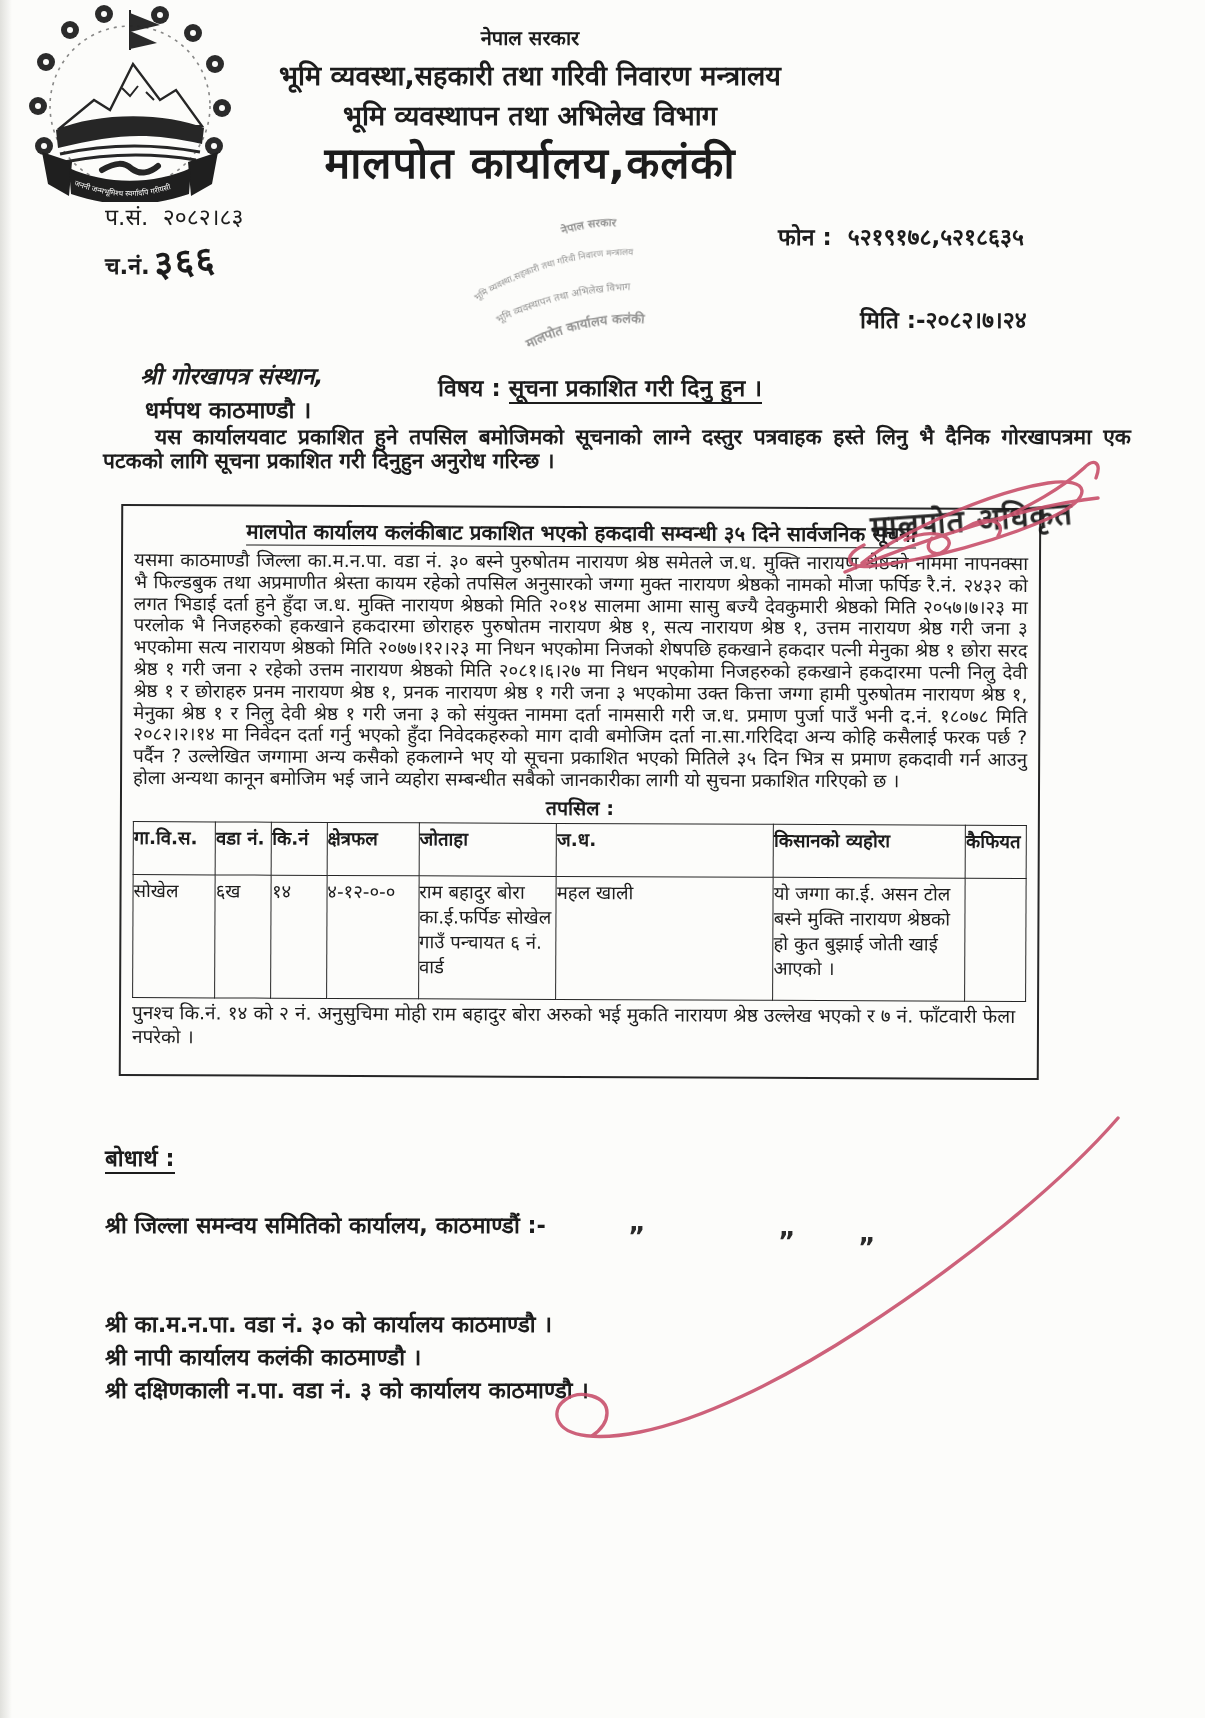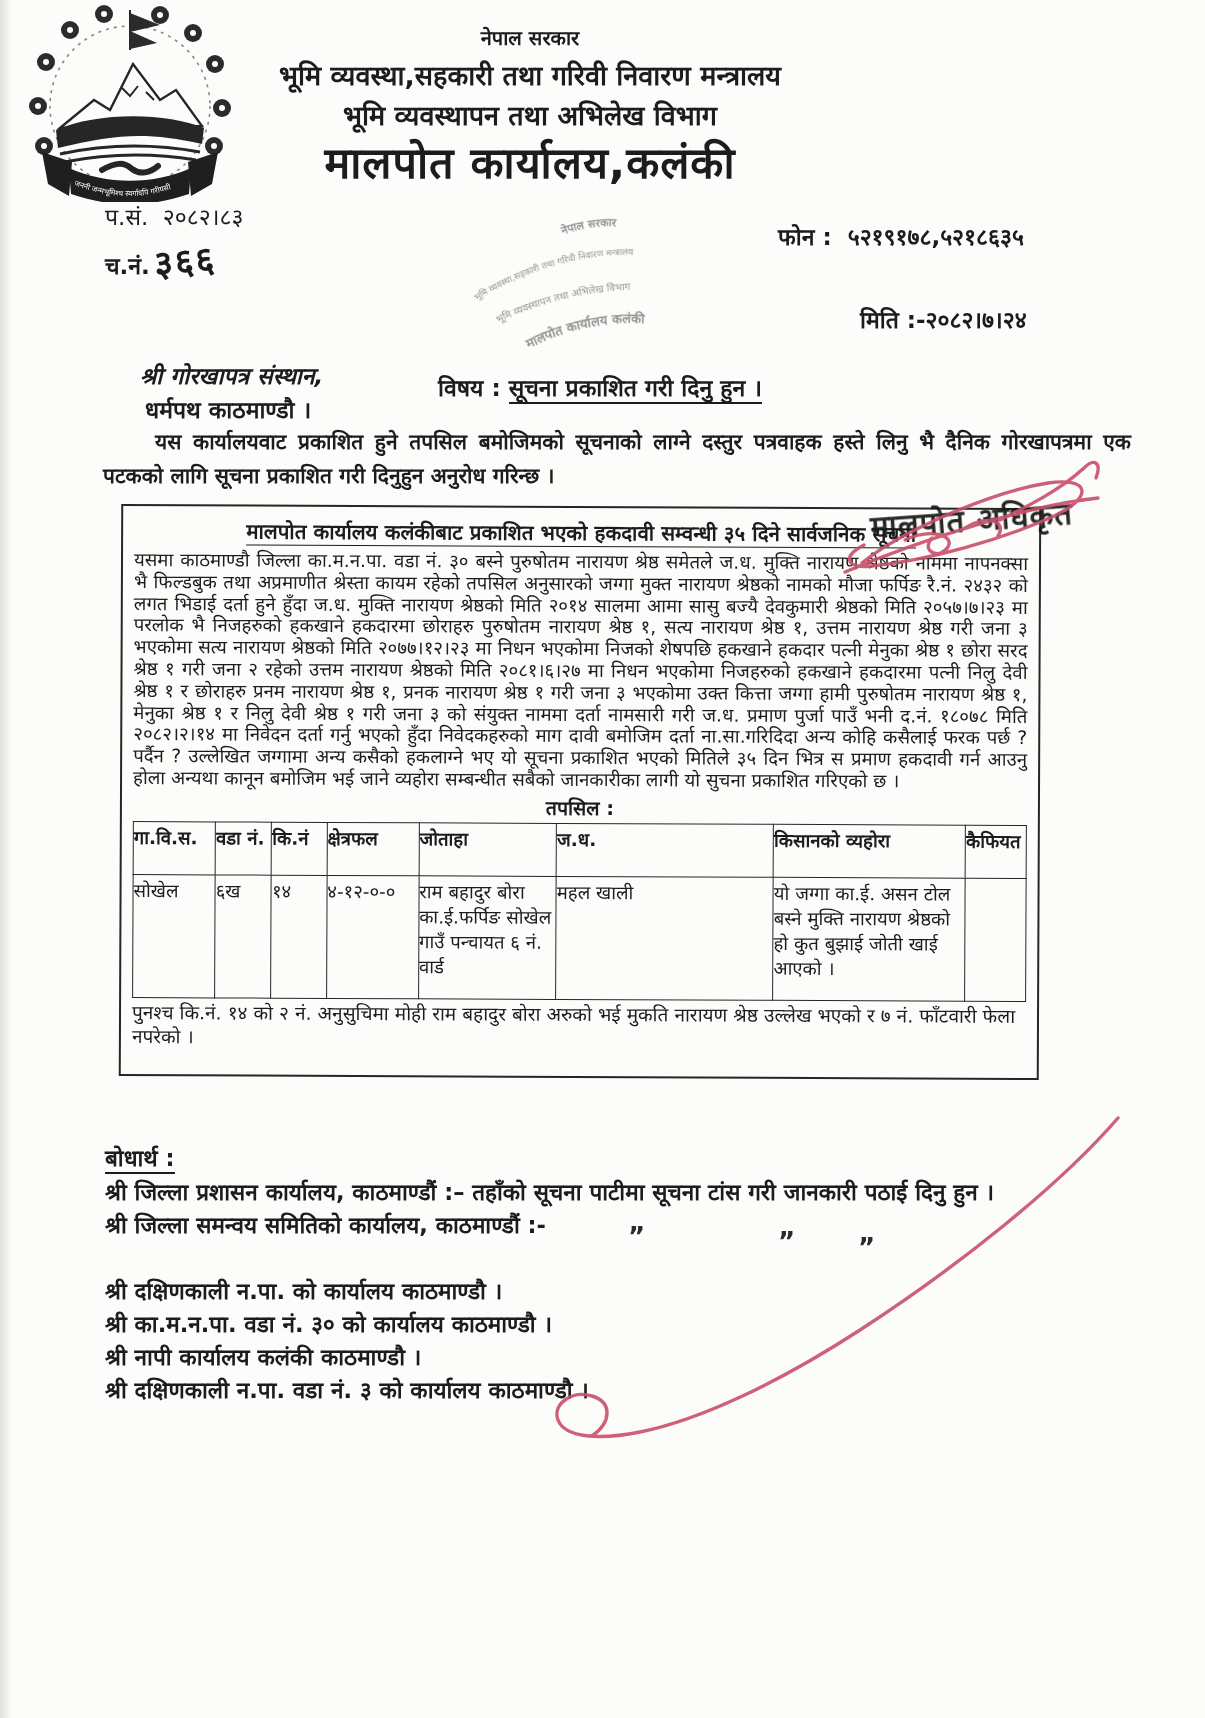--- a/index.html
+++ b/index.html
@@ -14,21 +14,21 @@
   .hdr-office{top:132px;font-size:43px;letter-spacing:1px;}
   .ps-line{left:105px;top:200px;font-size:23px;font-weight:normal;}
   .chn-line{left:105px;top:236px;font-size:23px;font-weight:bold;}
   .chn-value{display:inline-block;font-size:36px;font-weight:bold;transform:rotate(-5deg);margin-left:4px;letter-spacing:2px;}
   .phone{left:778px;top:220px;font-size:23px;font-weight:bold;}
   .miti{left:860px;top:303px;font-size:23px;font-weight:bold;}
   .subject{left:295px;top:330px;width:610px;text-align:center;font-size:23px;font-weight:bold;margin-top:41px;}
   .subject .u{border-bottom:2px solid #1c1c1c;padding-bottom:1px;}
   .addr1{left:140px;top:359px;font-size:23px;font-weight:bold;font-style:italic;}
   .addr2{left:121px;top:393px;font-size:23px;font-weight:bold;margin-left:24px;}
-  .request{left:103px;top:425px;width:1028px;font-size:21px;line-height:34px;text-align:justify;text-indent:52px;font-weight:bold;}
+  .request{left:103px;top:425px;width:1028px;font-size:21px;line-height:24px;text-align:justify;text-indent:52px;font-weight:bold;}
   .notice-box{left:120px;top:506px;width:920px;height:572px;border:2px solid #262626;box-sizing:border-box;padding:6px 11px 10px 11px;transform:rotate(.25deg);}
   .box-title{text-align:center;font-size:20.5px;font-weight:bold;margin-top:4px;}
   .box-title .u{border-bottom:1.8px solid #1c1c1c;padding-bottom:1px;}
   .box-body{font-size:18.6px;line-height:21.8px;text-align:justify;margin-top:5px;}
   .tapsil{text-align:center;font-size:19.5px;font-weight:bold;margin-top:3px;}
   table.t{width:100%;border-collapse:collapse;margin-top:2px;table-layout:fixed;}
   table.t th,table.t td{border:1.7px solid #262626;font-size:18.5px;text-align:left;vertical-align:top;padding:3px 0;line-height:25px;}
   table.t th{height:46px;font-weight:bold;}
   table.t td{height:116px;}
   .box-footnote{font-size:19px;margin-top:2px;line-height:24px;}
@@ -183,23 +183,21 @@
         <td></td>
       </tr>
     </tbody>
       </table>
     <div class="box-footnote">पुनश्च कि.नं. १४ को २ नं. अनुसुचिमा मोही राम बहादुर बोरा अरुको भई मुकति नारायण श्रेष्ठ उल्लेख भएको र ७ नं. फाँटवारी फेला नपरेको ।</div>
   </div>
 
   <div class="abs officer-stamp">मालपोत अधिकृत</div>
 
   <div class="abs cc-label"><span class="u">बोधार्थ :</span></div>
-  <div class="abs cc-item" style="top:1176px">श्री जिल्ला प्रशासन कार्यालय, काठमाण्डौं :– तहाँको सूचना पाटीमा सूचना टांस गरी जानकारी पठाई दिनु हुन ।</div>
   <div class="abs cc-item" style="top:1209px">श्री जिल्ला समन्वय समितिको कार्यालय, काठमाण्डौं :-</div>
-  <div class="abs cc-item" style="top:1275px">श्री दक्षिणकाली न.पा. को कार्यालय काठमाण्डौ ।</div>
   <div class="abs cc-item" style="top:1308px">श्री का.म.न.पा. वडा नं. ३० को कार्यालय काठमाण्डौ ।</div>
   <div class="abs cc-item" style="top:1341px">श्री नापी कार्यालय कलंकी काठमाण्डौ ।</div>
   <div class="abs cc-item" style="top:1374px">श्री दक्षिणकाली न.पा. वडा नं. ३ को कार्यालय काठमाण्डौ ।</div>
   <span class="abs ditto" style="left:628px;top:1222px">”</span>
   <span class="abs ditto" style="left:778px;top:1227px">”</span>
   <span class="abs ditto" style="left:858px;top:1233px">”</span>
 
   <svg class="abs red-ink" width="1205" height="1718" viewBox="0 0 1205 1718">
     <g stroke="#c8506b" stroke-width="3.4" fill="none" stroke-linecap="round" opacity=".9">
       <path d="M862 563 C 900 532, 990 492, 1048 483 C 1090 477, 1095 497, 1052 517 C 1000 540, 930 560, 872 566 C 845 569, 842 556, 864 545"></path>

